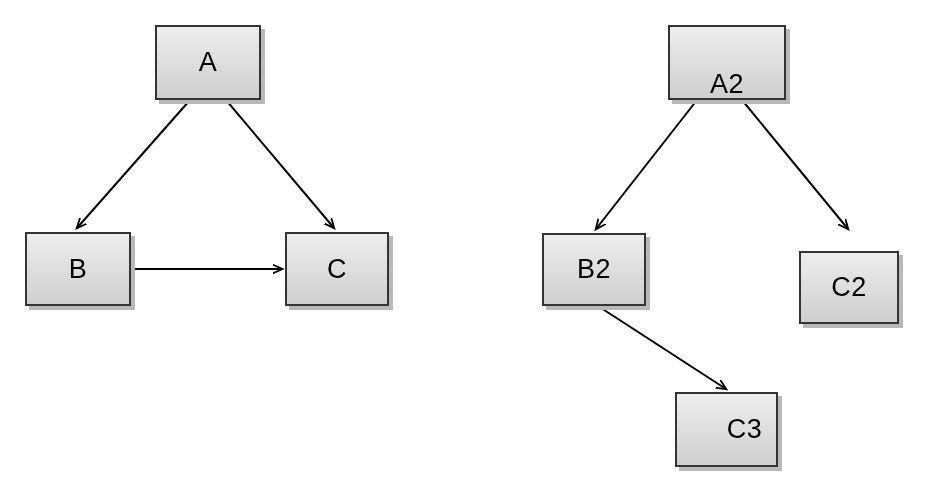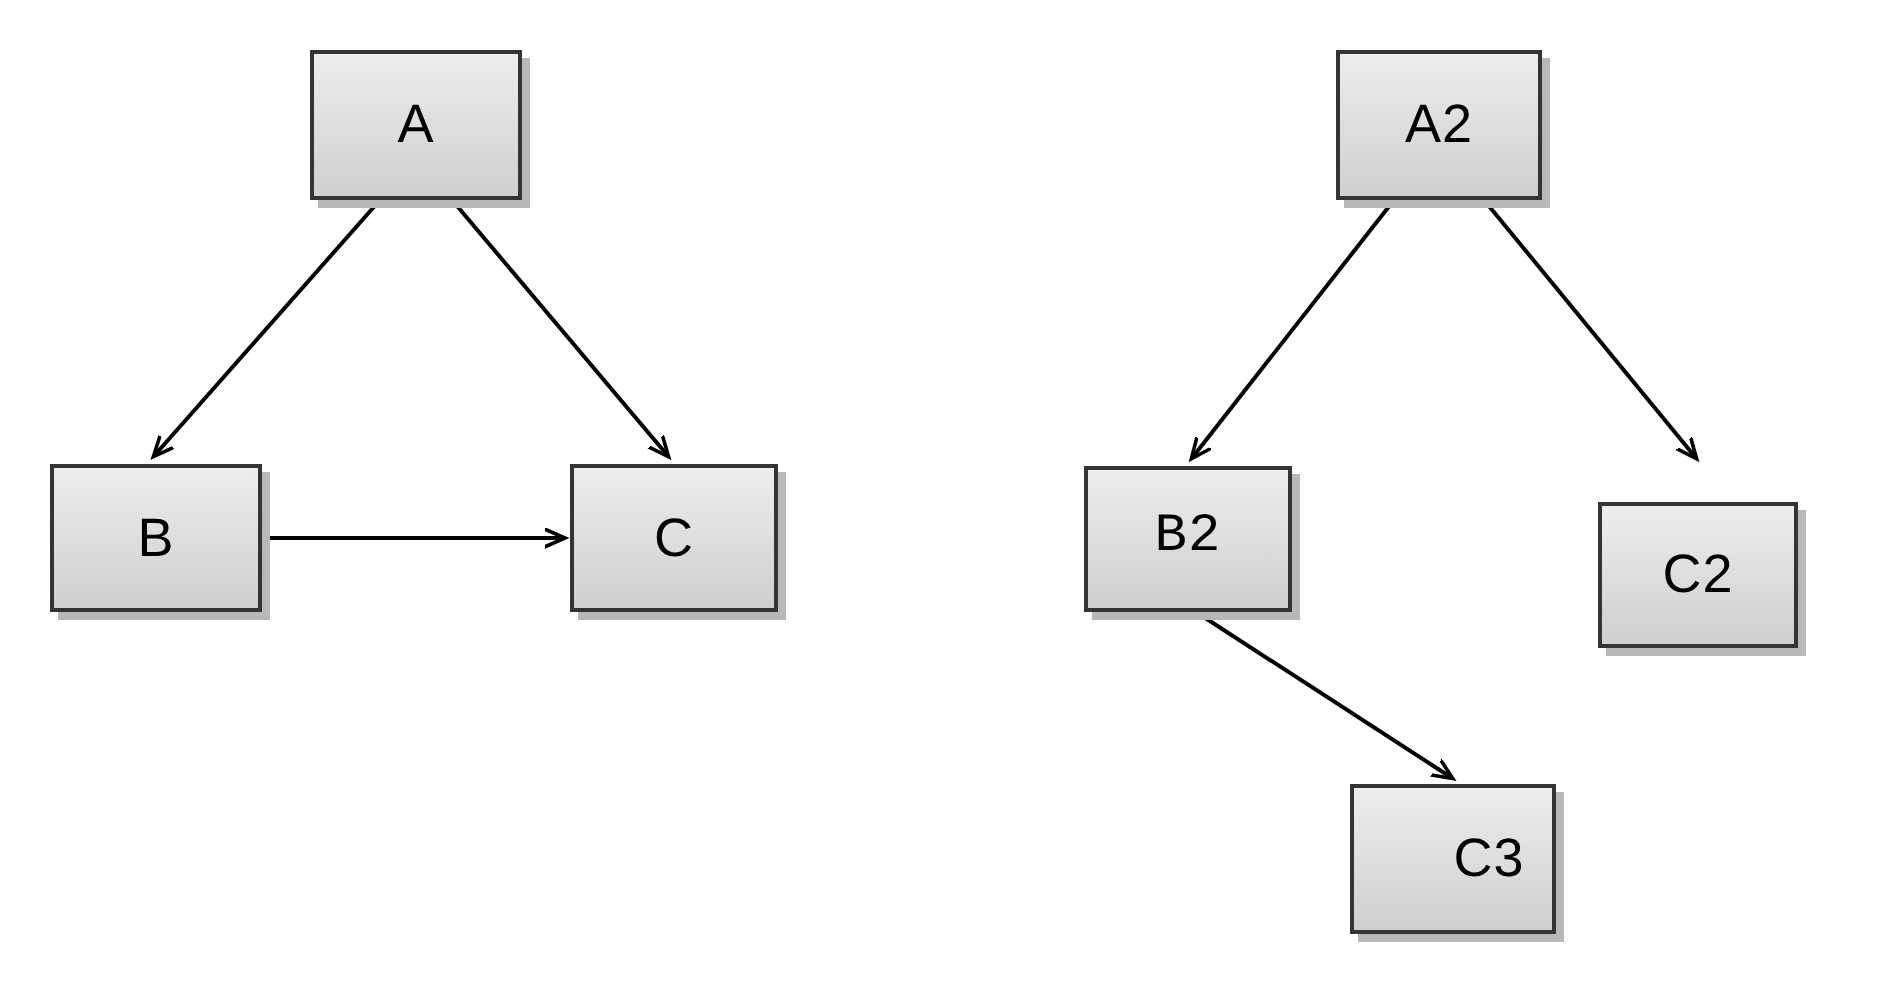--- a/index.html
+++ b/index.html
@@ -68,25 +68,25 @@
   <div id="nodes-group">
       <div class="node" style="left: 155px; top: 25px; width: 106px; height: 75px; border-color: rgb(52, 52, 52); background: linear-gradient(rgb(237, 237, 237) 0%, rgb(207, 207, 207) 100%); box-shadow: rgb(184, 184, 184) 4px 4px 0px 0px;">
         <span class="node-label" style="color: rgb(0, 0, 0);">A</span>
       </div>
       <div class="node" style="left: 25px; top: 232px; width: 106px; height: 74px; border-color: rgb(52, 52, 52); background: linear-gradient(rgb(237, 237, 237) 0%, rgb(207, 207, 207) 100%); box-shadow: rgb(184, 184, 184) 4px 4px 0px 0px;">
         <span class="node-label" style="color: rgb(0, 0, 0);">B</span>
       </div>
       <div class="node" style="left: 285px; top: 232px; width: 104px; height: 74px; border-color: rgb(52, 52, 52); background: linear-gradient(rgb(237, 237, 237) 0%, rgb(207, 207, 207) 100%); box-shadow: rgb(184, 184, 184) 4px 4px 0px 0px;">
         <span class="node-label" style="color: rgb(0, 0, 0);">C</span>
       </div>
-      <div class="node" style="left: 668px; top: 25px; width: 103px; height: 75px; border-color: rgb(52, 52, 52); background: linear-gradient(rgb(237, 237, 237) 0%, rgb(207, 207, 207) 100%); box-shadow: rgb(184, 184, 184) 4px 4px 0px 0px;">
+      <div class="node" style="left: 668px; top: 25px; width: 118px; height: 75px; border-color: rgb(52, 52, 52); background: linear-gradient(rgb(237, 237, 237) 0%, rgb(207, 207, 207) 100%); box-shadow: rgb(184, 184, 184) 4px 4px 0px 0px; align-items: flex-end;">
         <span class="node-label" style="color: rgb(0, 0, 0);">A2</span>
       </div>
       <div class="node" style="left: 542px; top: 233px; width: 104px; height: 73px; border-color: rgb(52, 52, 52); background: linear-gradient(rgb(237, 237, 237) 0%, rgb(207, 207, 207) 100%); box-shadow: rgb(184, 184, 184) 4px 4px 0px 0px;">
-        <span class="node-label" style="color: rgb(0, 0, 0); font-family: Liberation Mono, monospace;">B2</span>
+        <span class="node-label" style="color: rgb(0, 0, 0);">B2</span>
       </div>
       <div class="node" style="left: 799px; top: 251px; width: 100px; height: 73px; border-color: rgb(52, 52, 52); background: linear-gradient(rgb(237, 237, 237) 0%, rgb(207, 207, 207) 100%); box-shadow: rgb(184, 184, 184) 4px 4px 0px 0px;">
         <span class="node-label" style="color: rgb(0, 0, 0);">C2</span>
       </div>
       <div class="node" style="left: 675px; top: 392px; width: 103px; height: 75px; border-color: rgb(52, 52, 52); background: linear-gradient(rgb(237, 237, 237) 0%, rgb(207, 207, 207) 100%); box-shadow: rgb(184, 184, 184) 4px 4px 0px 0px; padding-left: 36px;">
         <span class="node-label" style="color: rgb(0, 0, 0);">C3</span>
       </div>
     </div>
 </div>
 

